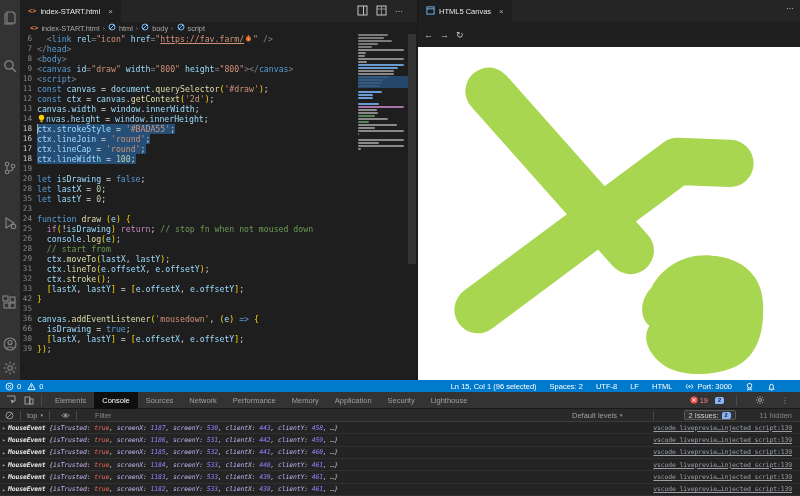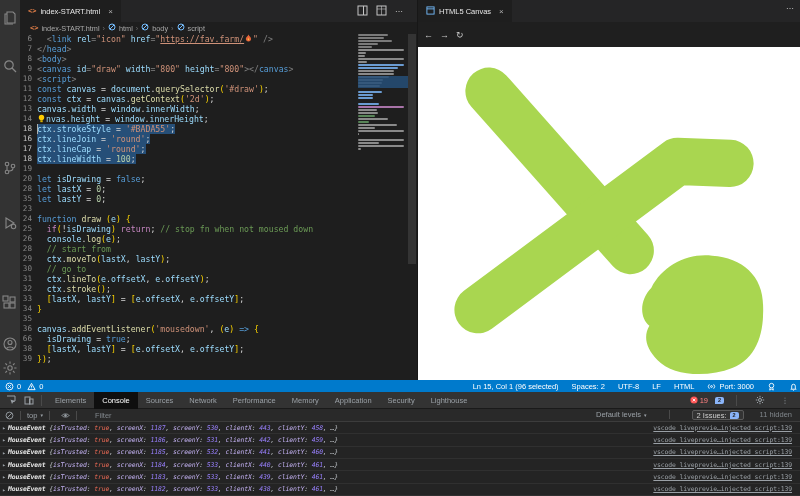--- a/index.html
+++ b/index.html
@@ -47,21 +47,21 @@
   .nav-bar{position:absolute;left:0;top:22px;right:0;height:25px;background:#1f1f1f;display:flex;align-items:center;gap:7px;padding:0 6px;}
   .nav-btn{color:#c8c8c8;font-size:9px;}
   .url-box{flex:1;height:15px;background:#3b3b3b;color:#d6d6d6;font-size:7.3px;line-height:15px;padding:0 6px;
     font-family:"Liberation Sans",sans-serif;font-weight:bold;border-radius:1px;}
   .canvas-area{position:absolute;left:0;top:47px;right:0;bottom:0;background:#ffffff;}
   .canvas-area svg{display:block;width:100%;height:100%;}
   
   .status-bar{position:absolute;left:0;top:380px;width:800px;height:12px;background:#007acc;color:#fff;
     display:flex;align-items:center;font-size:7.5px;z-index:6;}
   .sb-left{display:flex;align-items:center;gap:6px;padding-left:5px;}
-  .sb-right{margin-left:auto;display:flex;align-items:flex-start;gap:13px;padding-right:2px;}
+  .sb-right{margin-left:auto;display:flex;align-items:flex-start;gap:13px;padding-right:24px;}
   .sb-item{display:flex;align-items:center;gap:3px;white-space:nowrap;}
   .sb-item svg{width:9px;height:9px;}
   
   .devtools{position:absolute;left:0;top:392px;width:800px;height:104px;background:#242424;
     font-size:7.5px;color:#9aa0a6;}
   .dt-tabbar{position:absolute;left:0;top:0;right:0;height:17px;background:#333333;display:flex;align-items:center;border-bottom:1px solid #1a1a1a;}
   .dt-ic{width:14px;height:14px;display:flex;align-items:center;justify-content:center;margin-left:4px;color:#9aa0a6;}
   .dt-ic svg{width:10px;height:10px;}
   .dt-div{width:1px;height:11px;background:#4a4a4a;margin:0 5px;}
   .dt-tab{padding:0 8px;height:17px;display:flex;align-items:center;color:#9aa0a6;}
@@ -69,21 +69,21 @@
   .dt-badges{margin-left:auto;display:flex;align-items:center;gap:7px;padding-right:8px;}
   .badge{display:flex;align-items:center;gap:2px;}
   .badge .err-n{color:#ff8080;}
   .dt-filter{position:absolute;left:0;top:17px;right:0;height:13px;background:#292929;border-bottom:1px solid #3c3c3c;
     display:flex;align-items:center;}
   .f-ic{margin-left:5px;display:flex;align-items:center;color:#9aa0a6;}
   .f-ic svg{width:9px;height:9px;}
   .f-div{width:1px;height:9px;background:#4a4a4a;margin:0 6px;}
   .f-sel{display:flex;align-items:center;gap:3px;}
   .f-filter{color:#80868b;margin-left:12px;}
-  .f-right{margin-left:auto;display:flex;align-items:flex-start;gap:16px;padding-right:8px;padding-left:40px;}
+  .f-right{margin-left:auto;display:flex;align-items:center;gap:24px;padding-right:8px;padding-left:40px;}
   .issues-chip{display:flex;align-items:center;gap:3px;border:1px solid #5a5a5a;background:#333;border-radius:2px;
     padding:0 4px;height:10px;color:#d0d0d0;}
   .bubble{display:inline-flex;align-items:center;justify-content:center;width:9px;height:7px;background:#8ab4f8;
     color:#202124;border-radius:2px 2px 2px 0;font-size:5.5px;font-weight:bold;}
   .hidden-n{color:#80868b;}
   
   .console{position:absolute;left:0;top:30px;right:0;bottom:0;overflow:hidden;}
   .c-row{height:12.33px;display:flex;align-items:center;border-bottom:1px solid #303030;
     font-family:"DejaVu Sans Mono",monospace;font-size:6.4px;letter-spacing:-.1px;white-space:pre;}
   .c-caret{color:#9aa0a6;width:8px;text-align:center;flex:none;font-size:6px;}
@@ -216,25 +216,24 @@
           <div class="code-line"><span class="gutter">19</span><span class="content"></span></div>
           <div class="code-line"><span class="gutter">20</span><span class="content"><span class="tk-kw">let</span><span class="tk-pl"> </span><span class="tk-var">isDrawing</span><span class="tk-op"> = </span><span class="tk-kw">false</span><span class="tk-pl">;</span></span></div>
           <div class="code-line"><span class="gutter">28</span><span class="content"><span class="tk-kw">let</span><span class="tk-pl"> </span><span class="tk-var">lastX</span><span class="tk-op"> = </span><span class="tk-num">0</span><span class="tk-pl">;</span></span></div>
           <div class="code-line"><span class="gutter">35</span><span class="content"><span class="tk-kw">let</span><span class="tk-pl"> </span><span class="tk-var">lastY</span><span class="tk-op"> = </span><span class="tk-num">0</span><span class="tk-pl">;</span></span></div>
           <div class="code-line"><span class="gutter">23</span><span class="content"></span></div>
           <div class="code-line"><span class="gutter">24</span><span class="content"><span class="tk-kw">function</span><span class="tk-pl"> </span><span class="tk-fn">draw</span><span class="tk-pl"> </span><span class="tk-br">(</span><span class="tk-var">e</span><span class="tk-br">)</span><span class="tk-pl"> </span><span class="tk-br">{</span></span></div>
           <div class="code-line"><span class="gutter">25</span><span class="content"><span class="tk-pl">  </span><span class="tk-kw2">if</span><span class="tk-br">(</span><span class="tk-op">!</span><span class="tk-var">isDrawing</span><span class="tk-br">)</span><span class="tk-pl"> </span><span class="tk-kw2">return</span><span class="tk-pl">; </span><span class="tk-cm">// stop fn when not moused down</span></span></div>
           <div class="code-line"><span class="gutter">26</span><span class="content"><span class="tk-pl">  </span><span class="tk-var">console</span><span class="tk-pl">.</span><span class="tk-fn">log</span><span class="tk-br">(</span><span class="tk-var">e</span><span class="tk-br">)</span><span class="tk-pl">;</span></span></div>
           <div class="code-line"><span class="gutter">28</span><span class="content"><span class="tk-pl">  </span><span class="tk-cm">// start from</span></span></div>
           <div class="code-line"><span class="gutter">29</span><span class="content"><span class="tk-pl">  </span><span class="tk-var">ctx</span><span class="tk-pl">.</span><span class="tk-fn">moveTo</span><span class="tk-br">(</span><span class="tk-var">lastX</span><span class="tk-pl">, </span><span class="tk-var">lastY</span><span class="tk-br">)</span><span class="tk-pl">;</span></span></div>
-          <div class="code-line"><span class="gutter">30</span><span class="content"><span class="tk-pl">  </span><span class="tk-cm">// go to</span></span></div>
           <div class="code-line"><span class="gutter">31</span><span class="content"><span class="tk-pl">  </span><span class="tk-var">ctx</span><span class="tk-pl">.</span><span class="tk-fn">lineTo</span><span class="tk-br">(</span><span class="tk-var">e</span><span class="tk-pl">.</span><span class="tk-var">offsetX</span><span class="tk-pl">, </span><span class="tk-var">e</span><span class="tk-pl">.</span><span class="tk-var">offsetY</span><span class="tk-br">)</span><span class="tk-pl">;</span></span></div>
           <div class="code-line"><span class="gutter">32</span><span class="content"><span class="tk-pl">  </span><span class="tk-var">ctx</span><span class="tk-pl">.</span><span class="tk-fn">stroke</span><span class="tk-br">()</span><span class="tk-pl">;</span></span></div>
           <div class="code-line"><span class="gutter">33</span><span class="content"><span class="tk-pl">  </span><span class="tk-br">[</span><span class="tk-var">lastX</span><span class="tk-pl">, </span><span class="tk-var">lastY</span><span class="tk-br">]</span><span class="tk-op"> = </span><span class="tk-br">[</span><span class="tk-var">e</span><span class="tk-pl">.</span><span class="tk-var">offsetX</span><span class="tk-pl">, </span><span class="tk-var">e</span><span class="tk-pl">.</span><span class="tk-var">offsetY</span><span class="tk-br">]</span><span class="tk-pl">;</span></span></div>
-          <div class="code-line"><span class="gutter">34</span><span class="content"><span class="tk-br">}</span></span></div>
+          <div class="code-line"><span class="gutter">42</span><span class="content"><span class="tk-br">}</span></span></div>
           <div class="code-line"><span class="gutter">35</span><span class="content"></span></div>
           <div class="code-line"><span class="gutter">36</span><span class="content"><span class="tk-var">canvas</span><span class="tk-pl">.</span><span class="tk-fn">addEventListener</span><span class="tk-br">(</span><span class="tk-str">'mousedown'</span><span class="tk-pl">, </span><span class="tk-br">(</span><span class="tk-var">e</span><span class="tk-br">)</span><span class="tk-pl"> </span><span class="tk-kw">=&gt;</span><span class="tk-pl"> </span><span class="tk-br">{</span></span></div>
           <div class="code-line"><span class="gutter">66</span><span class="content"><span class="tk-pl">  </span><span class="tk-var">isDrawing</span><span class="tk-op"> = </span><span class="tk-kw">true</span><span class="tk-pl">;</span></span></div>
           <div class="code-line"><span class="gutter">38</span><span class="content"><span class="tk-pl">  </span><span class="tk-br">[</span><span class="tk-var">lastX</span><span class="tk-pl">, </span><span class="tk-var">lastY</span><span class="tk-br">]</span><span class="tk-op"> = </span><span class="tk-br">[</span><span class="tk-var">e</span><span class="tk-pl">.</span><span class="tk-var">offsetX</span><span class="tk-pl">, </span><span class="tk-var">e</span><span class="tk-pl">.</span><span class="tk-var">offsetY</span><span class="tk-br">]</span><span class="tk-pl">;</span></span></div>
           <div class="code-line"><span class="gutter">39</span><span class="content"><span class="tk-br">})</span><span class="tk-pl">;</span></span></div>
         </div>
       <div class="minimap" id="minimap">
           <div class="mm-bar" style="width: 30px; background: rgb(122, 122, 122);"></div>
           <div class="mm-bar" style="width: 26px; background: rgb(122, 122, 122);"></div>
           <div class="mm-bar" style="width: 34px; background: rgb(122, 122, 122);"></div>

